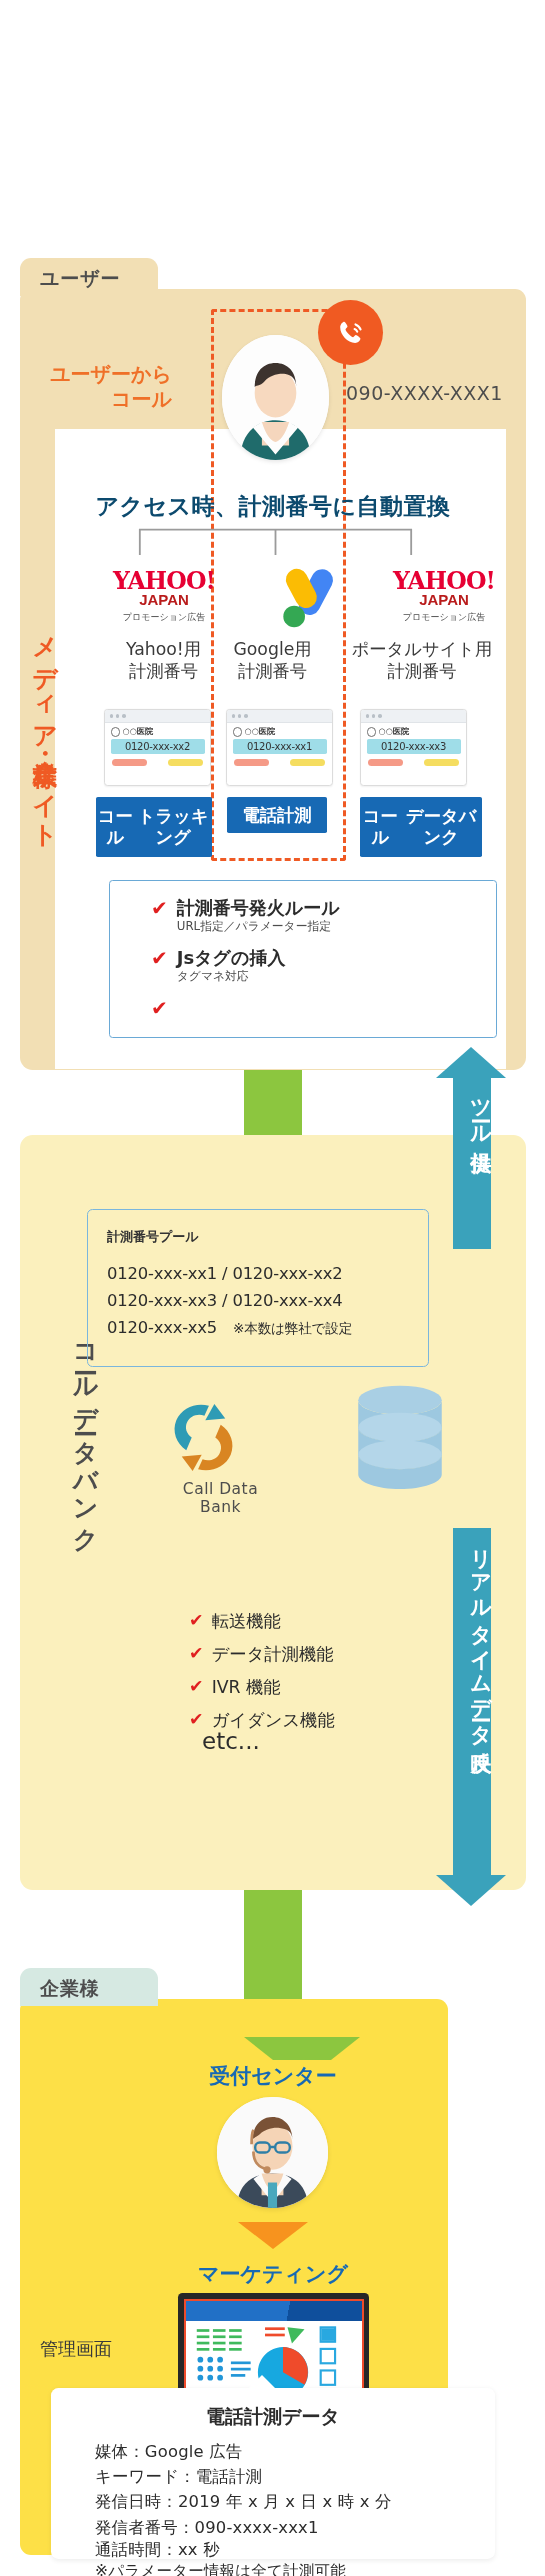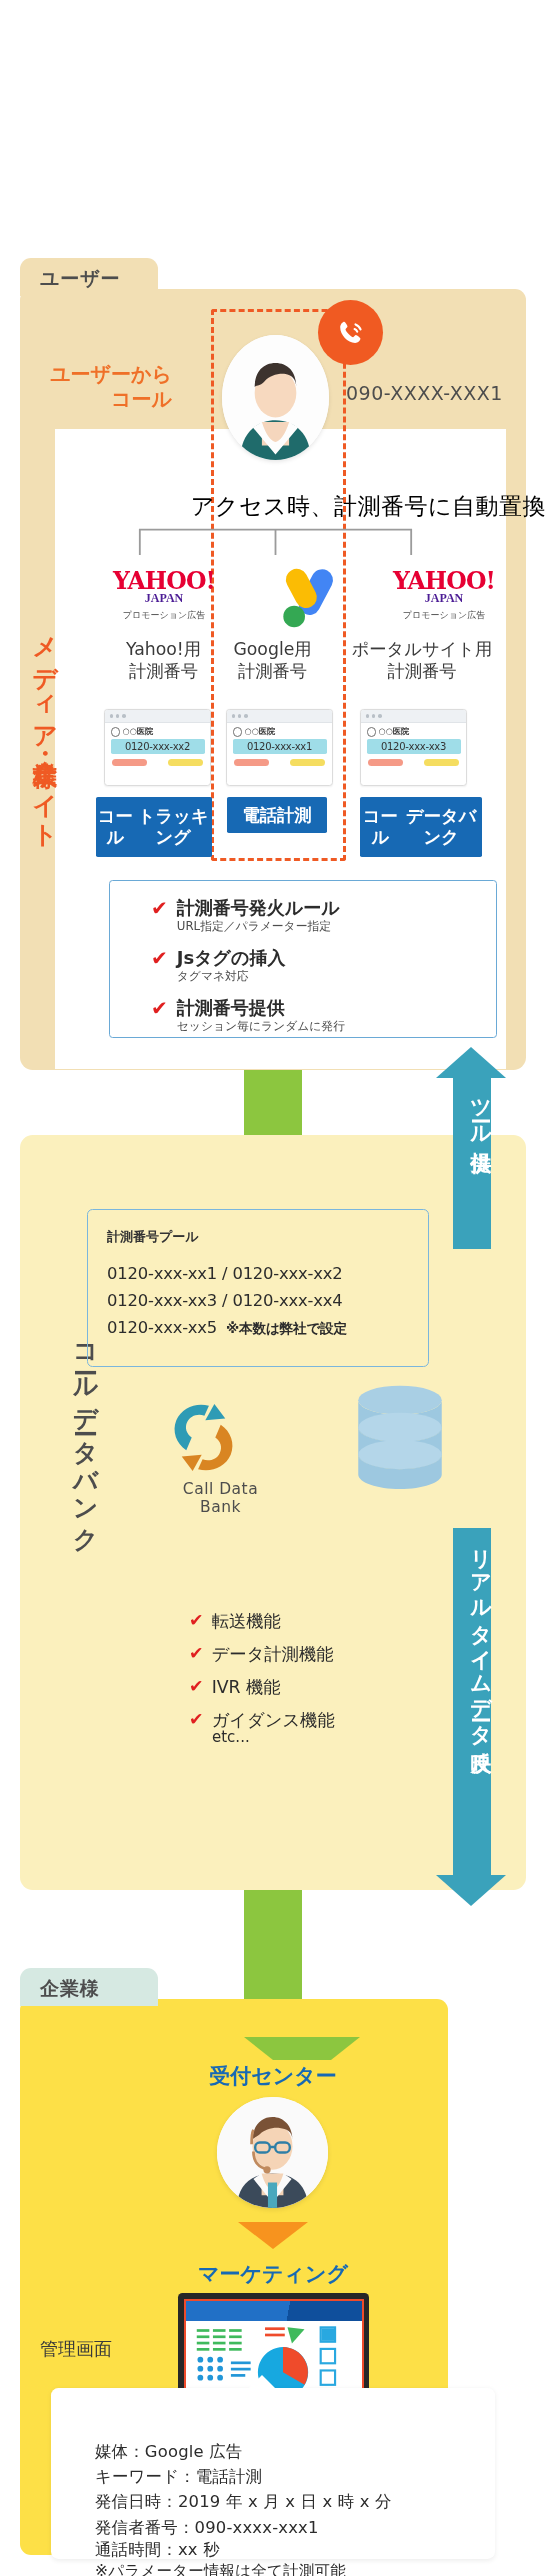--- a/index.html
+++ b/index.html
@@ -50,34 +50,34 @@
   .avatar{
     position:absolute;left:222px;top:335px;width:107px;height:125px;border-radius:50%;
     background:#fdfdfd;box-shadow:0 1.8px 4.5px rgba(0,0,0,.10);z-index:7;overflow:hidden;
   }
   .phone-badge{
     position:absolute;left:318px;top:300px;width:65px;height:65px;border-radius:50%;
     background:#f05a22;z-index:9;display:flex;align-items:center;justify-content:center;
   }
 
   .auto-replace{
-    left:0;top:491px;width:546px;text-align:right;font-size:23px;font-weight:normal;color:#000000;
+    left:0;top:491px;width:546px;text-align:center;font-size:23px;font-weight:bold;color:#0c4a6e;
     letter-spacing:0.5px;
   }
 
   
   .bracket{position:absolute;left:138px;top:526px;width:275px;height:29px;z-index:6;}
   .logo-col{position:absolute;top:571px;width:136px;text-align:center;z-index:6;}
   .logo-col.c1{left:96px;}
   .logo-col.c2{left:241px;}
   .logo-col.c3{left:376px;}
   .yahoo-logo{font-family:"DejaVu Serif","Liberation Serif",serif;color:#e60033;font-weight:bold;
     font-size:23.6px;letter-spacing:-0.9px;line-height:.92;}
-  .yahoo-jp{font-family:Liberation Serif, serif;color:#4c1d95;font-weight:bold;
-    font-size:12px;letter-spacing:0px;margin-top:-1.8px;}
+  .yahoo-jp{font-family:Liberation Sans, sans-serif;color:#b91c1c;font-weight:bold;
+    font-size:15px;letter-spacing:0px;margin-top:-1.8px;}
   .promo{font-size:9px;color:#4d4d4d;margin-top:2.7px;letter-spacing:0;}
   .col-title{position:absolute;width:145px;text-align:center;font-size:17.3px;color:#3a3a3a;
     line-height:1.28;z-index:6;}
   .col-title.c1{left:91px;top:638px;}
   .col-title.c2{left:200px;top:638px;}
   .col-title.c3{left:347px;top:638px;}
 
   
   .mock{position:absolute;top:709px;width:105px;height:75px;background:#fff;border:0.9px solid #dcdcdc;
     border-radius:3.6px;z-index:6;box-shadow:0 0.9px 1.8px rgba(0,0,0,.06);overflow:hidden;}
@@ -107,30 +107,30 @@
   .check-row{position:absolute;display:flex;align-items:flex-start;gap:9px;z-index:7;}
   .tick{color:#e02020;font-size:20px;line-height:1;font-weight:bold;}
   .ck-main{font-size:18px;font-weight:bold;color:#2c2c2c;line-height:1.1;}
   .ck-sub{font-size:11.8px;color:#4d4d4d;margin-top:2.7px;line-height:1.1;}
 
   
   .pool-card{position:absolute;left:87px;top:1209px;width:340px;height:156px;border:0.9px solid #7ab6dd;
     border-radius:5.5px;z-index:6;}
   .pool-title{position:absolute;left:107px;top:1228px;font-size:13px;font-weight:bold;color:#333;z-index:7;}
   .pool-line{position:absolute;left:107px;font-size:16.4px;color:#2c2c2c;letter-spacing:-0.2px;z-index:7;white-space:nowrap;text-align:right;}
-  .pool-note{font-weight:bold;font-size:13.6px;margin-left:9px;}
+  .pool-note{font-weight:normal;font-size:13.6px;margin-left:16px;}
 
   .cdb-logo{position:absolute;left:135px;top:1400px;width:136px;text-align:center;z-index:7;}
   .cdb-logo-name{font-size:15.5px;color:#4d4d4d;letter-spacing:0.5px;margin-top:1.8px;margin-left:35px;}
   .db-cyl{position:absolute;left:351px;top:1382px;z-index:6;}
 
   .cdb-check{position:absolute;left:189px;display:flex;align-items:center;gap:8.2px;z-index:7;}
   .cdb-check .t{color:#e02020;font-size:17.3px;font-weight:bold;line-height:1;}
   .cdb-check .l{font-size:17.3px;color:#2c2c2c;}
-  .etc{position:absolute;left:212px;top:1728px;font-size:15px;color:#2c2c2c;z-index:7;}
+  .etc{position:absolute;left:202px;top:1728px;font-size:23px;color:#2c2c2c;z-index:7;}
 
   
   .varrow{position:absolute;left:453px;width:38px;background:#3aa2bb;z-index:8;}
   .varrow .txt{writing-mode:vertical-rl;text-orientation:upright;color:#fff;font-weight:bold;
     font-size:21px;letter-spacing:0.9px;line-height:1;width:38px;text-align:center;padding-top:7.3px;}
   .vhead-up{position:absolute;left:436px;width:0;height:0;border-left:35px solid transparent;
     border-right:35px solid transparent;border-bottom:31px solid #3aa2bb;z-index:8;}
   .vhead-dn{position:absolute;left:436px;width:0;height:0;border-left:35px solid transparent;
     border-right:35px solid transparent;border-top:31px solid #3aa2bb;z-index:8;}
 
@@ -321,24 +321,20 @@
   </div>
   <div class="check-row" style="left:151px;top:948px;">
     <span class="tick">✔</span>
     <span>
       <span class="ck-main">Jsタグの挿入</span>
       <div class="ck-sub">タグマネ対応</div>
     </span>
   </div>
   <div class="check-row" style="left:151px;top:998px;">
     <span class="tick">✔</span>
-    <span>
-      <span class="ck-main">計測番号提供</span>
-      <div class="ck-sub">セッション毎にランダムに発行</div>
-    </span>
   </div>
 
   <div class="vhead-up" style="top:1047px;"></div>
   <div class="varrow" style="top:1078px;height:171px;">
     <div class="txt">ツール提供</div>
   </div>
 
   <div class="panel panel-cdb"></div>
   <div class="cdb-white"></div>
 
@@ -476,20 +472,21 @@
           <rect x="151" y="29" width="14" height="14" fill="#29a8e0"></rect>
         </svg>
       </div>
     </div>
     <div class="mon-stand"></div>
     <div class="mon-base"></div>
   </div>
 
   <div class="dc-notch"></div>
   <div class="datacard"></div>
+  <div class="dc-title">電話計測データ</div>
   <div class="dc-line" style="top:2441px;">媒体：Google 広告</div>
   <div class="dc-line" style="top:2466px;">キーワード：電話計測</div>
   <div class="dc-line" style="top:2491px;">発信日時：2019 年 x 月 x 日 x 時 x 分</div>
   <div class="dc-line" style="top:2517px;">発信者番号：090-xxxx-xxx1</div>
   <div class="dc-line" style="top:2539px;">通話時間：xx 秒</div>
   <div class="dc-line" style="top:2561px;font-size:15.5px;">※パラメーター情報は全て計測可能</div>
 
 </div>
 
 

